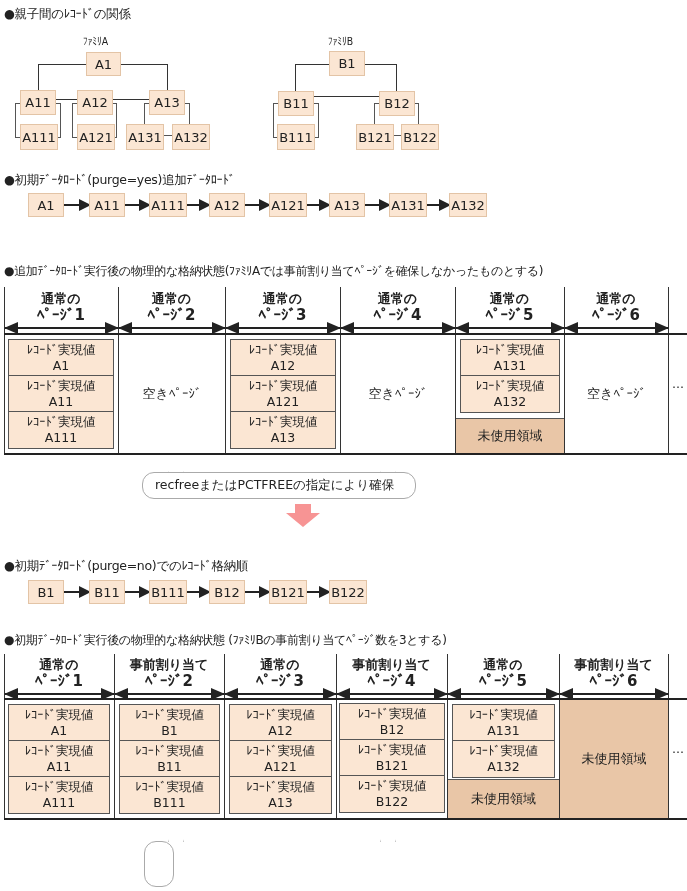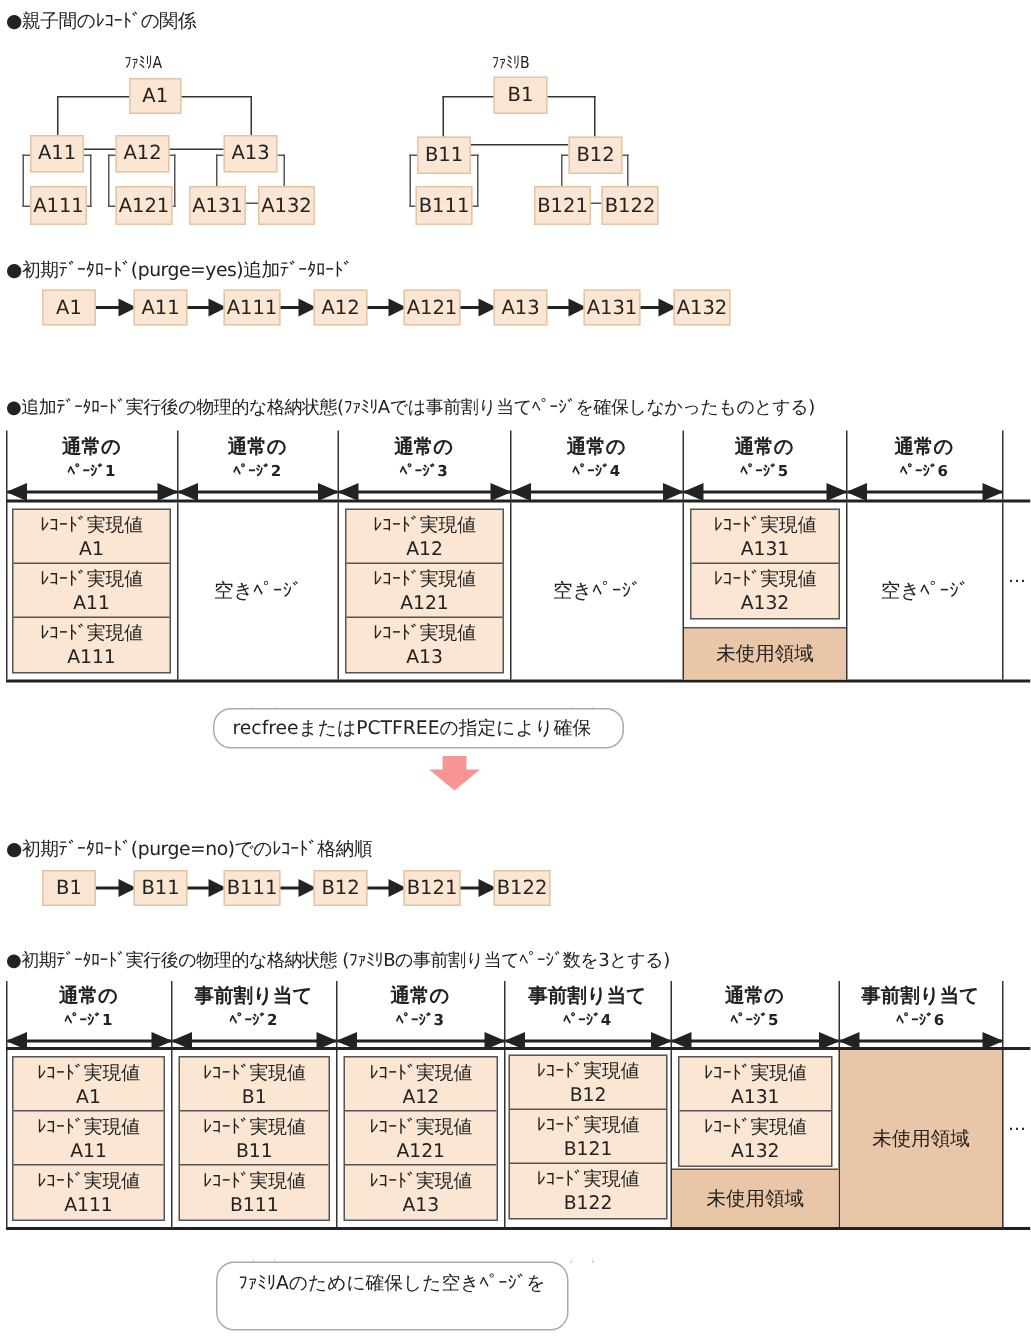--- a/index.html
+++ b/index.html
@@ -12,21 +12,21 @@
   .line { position:absolute; background:#333; }
   .gline { position:absolute; background:#555; }
   .famlabel { position:absolute; font-size:11px; transform:scaleX(0.85); transform-origin:left; white-space:nowrap; }
   .seq-node { position:absolute; top:0; height:24px; background:#fbe6d3; border:1px solid #e3c4a6;
               box-sizing:border-box; font-size:13px; display:flex; align-items:center; justify-content:center; }
   .seq-arrow { position:absolute; top:11px; height:2px; background:#222; }
   .seq-arrow::after { content:""; position:absolute; right:-2px; top:-5px; border-left:12px solid #222;
                       border-top:6px solid transparent; border-bottom:6px solid transparent; }
   .table { position:absolute; left:4px; }
   .col-head { position:absolute; top:0; text-align:center; font-size:13px; line-height:16px;font-weight:bold; }
-  .col-head .sub { font-size:10px; }
+  .col-head .sub { font-size:15px; }
   .vsep { position:absolute; top:0; width:1px; background:#333; }
   .harrow { position:absolute; height:2px; background:#222; }
   .harrow::before { content:""; position:absolute; left:-1px; top:-5px; border-right:14px solid #222;
                     border-top:6px solid transparent; border-bottom:6px solid transparent; }
   .harrow::after { content:""; position:absolute; right:-1px; top:-5px; border-left:14px solid #222;
                    border-top:6px solid transparent; border-bottom:6px solid transparent; }
   .body-frame { position:absolute; border-top:2px solid #222; border-bottom:2px solid #222; box-sizing:border-box; }
   .page-cell { position:absolute; top:0; bottom:0; border-right:1px solid #333; box-sizing:border-box; }
   .rec-group { position:absolute; left:4px; right:4px; top:4px; border:1px solid #555; box-sizing:border-box; background:#fbe6d3; }
   .rec { height:36px; border-bottom:1px solid #555; box-sizing:border-box; text-align:center; font-size:12.5px; line-height:16px; padding-top:2px; }
@@ -373,14 +373,13 @@
     <div class="page-cell" style="left:556px;width:109px;background:#e9c6a7;">
       <div class="free">未使用領域</div>
     </div>
     <div class="more" style="left:668px;top:42px;">…</div>
   </div>
 </div>
 
 <div class="pointer" style="left:168px;top:820px;height:22px;border-color:#bbb;clip-path:polygon(50% 0,100% 100%,0 100%);background:#fff;"></div>
 <div class="pointer" style="left:380px;top:820px;height:22px;border-color:#bbb;clip-path:polygon(50% 0,100% 100%,0 100%);background:#fff;"></div>
 <div class="callout" style="left:144px;top:841px;width:140px;height:46px;width:140px;line-height:18px;padding:4px 14px;width:auto;">
-  <div>ﾌｧﾐﾘAのために確保した空きﾍﾟｰｼﾞを</div>
 </div>
 
 </body></html>

